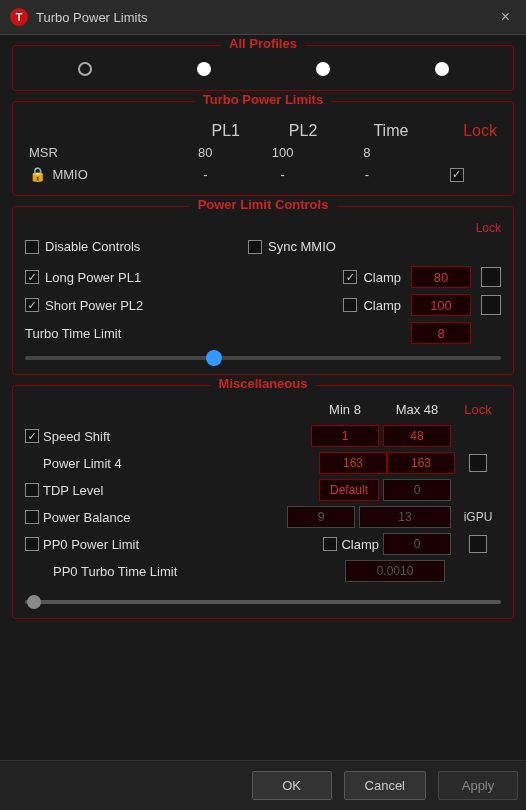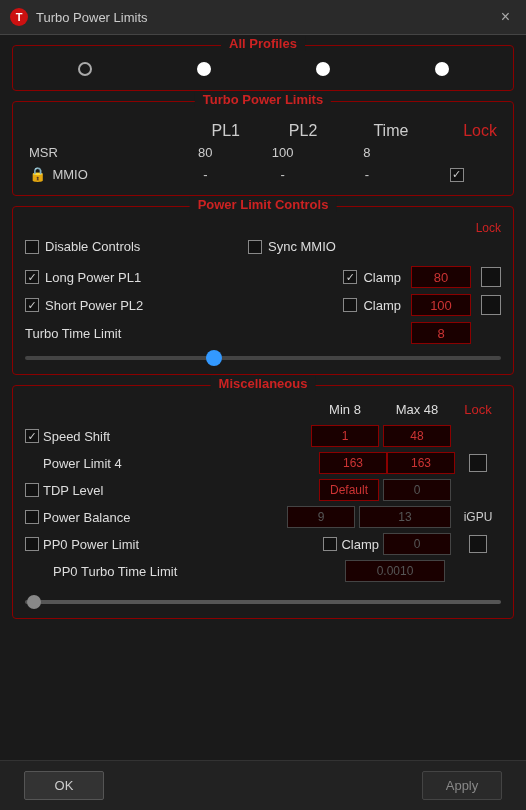--- a/index.html
+++ b/index.html
@@ -213,23 +213,23 @@
       height: 14px;
       background: #888;
       border-radius: 50%;
       position: absolute;
       top: -5px;
       left: 2px;
       cursor: pointer;
     }
     .bottom-bar {
       display: flex;
-      justify-content: space-between;
+      justify-content: flex-end;
       gap: 12px;
-      padding: 10px 24px;
+      padding: 10px 8px;
       background: #222;
       border-top: 1px solid #333;
     }
     .btn {
       min-width: 80px;
       padding: 6px 20px;
       border: 1px solid #555;
       background: #333;
       color: #ccc;
       cursor: pointer;
@@ -438,14 +438,15 @@
       <div class="misc-slider-track">
         <div class="misc-slider-thumb"></div>
       </div>
     </div>
   </div>
 
 </div>
 
 <div class="bottom-bar">
   <button class="btn">OK</button>
+  <button class="btn">Cancel</button>
   <button class="btn apply">Apply</button>
 </div>
 
 </body></html>

